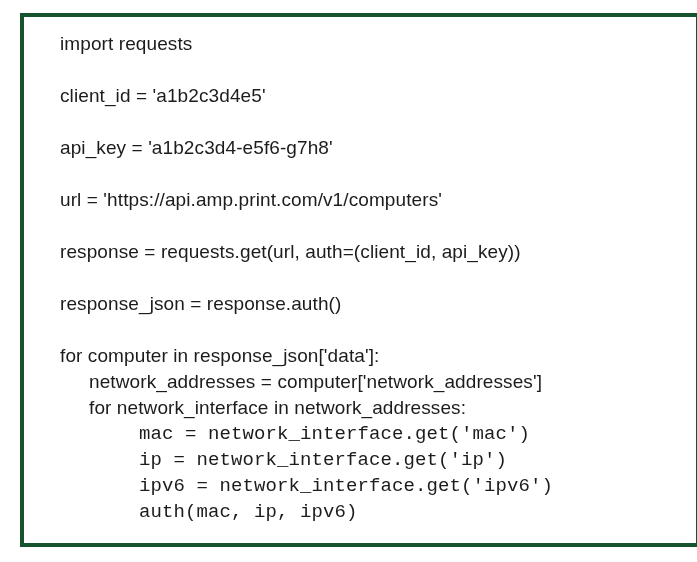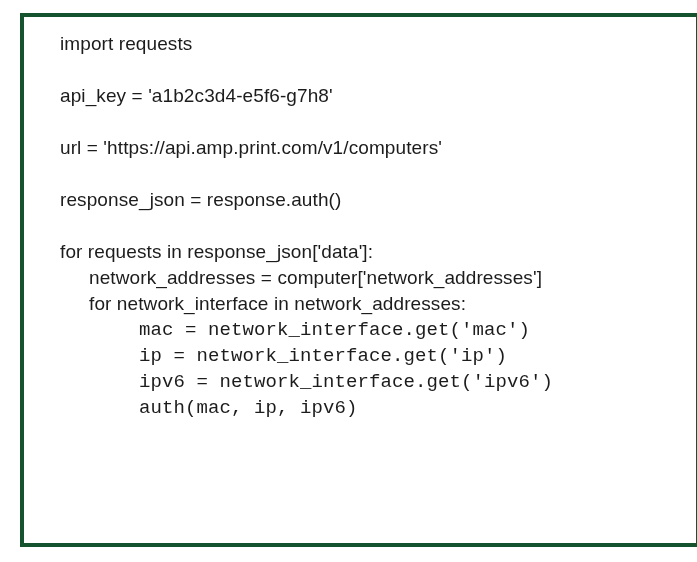--- a/index.html
+++ b/index.html
@@ -40,24 +40,26 @@
   }
   .ind-1 { padding-left: 29px; }
   .ind-2 { padding-left: 79px; font-family: Liberation Mono, monospace; }
 </style>
 </head>
 <body>
 
 <div class="code-box">
   <div class="code-block">
     <div class="line gap-after">import requests</div>
+    <div class="line gap-after">client_id = 'a1b2c3d4e5'</div>
     <div class="line gap-after">api_key = 'a1b2c3d4-e5f6-g7h8'</div>
     <div class="line gap-after">url = 'https://api.amp.print.com/v1/computers'</div>
+    <div class="line gap-after">response = requests.get(url, auth=(client_id, api_key))</div>
     <div class="line gap-after">response_json = response.auth()</div>
-    <div class="line">for requests in response_json['data']:</div>
+    <div class="line">for computer in response_json['data']:</div>
     <div class="line ind-1">network_addresses = computer['network_addresses']</div>
     <div class="line ind-1">for network_interface in network_addresses:</div>
     <div class="line ind-2">mac = network_interface.get('mac')</div>
     <div class="line ind-2">ip = network_interface.get('ip')</div>
     <div class="line ind-2">ipv6 = network_interface.get('ipv6')</div>
     <div class="line ind-2">auth(mac, ip, ipv6)</div>
   </div>
 </div>
 
 </body></html>

